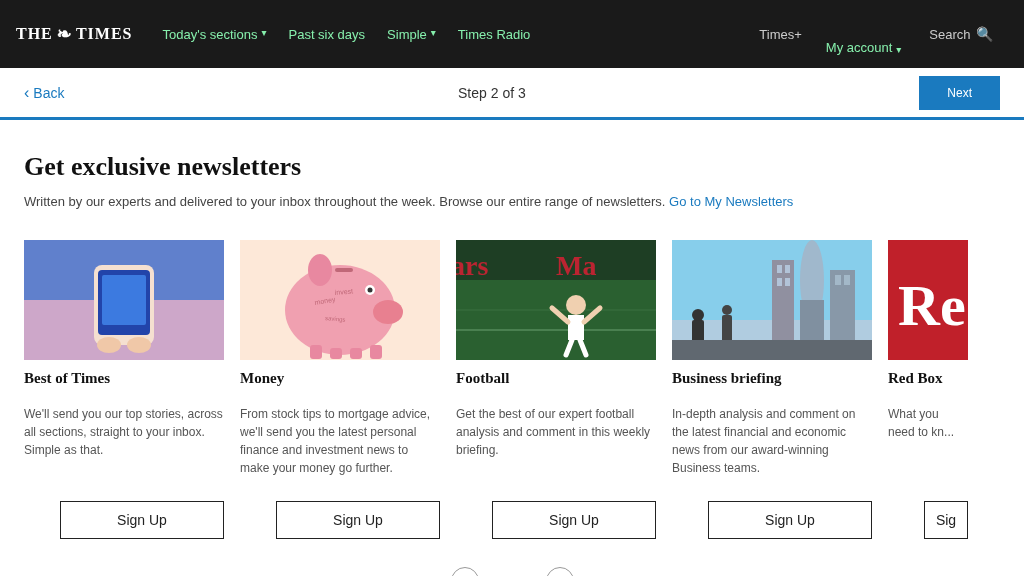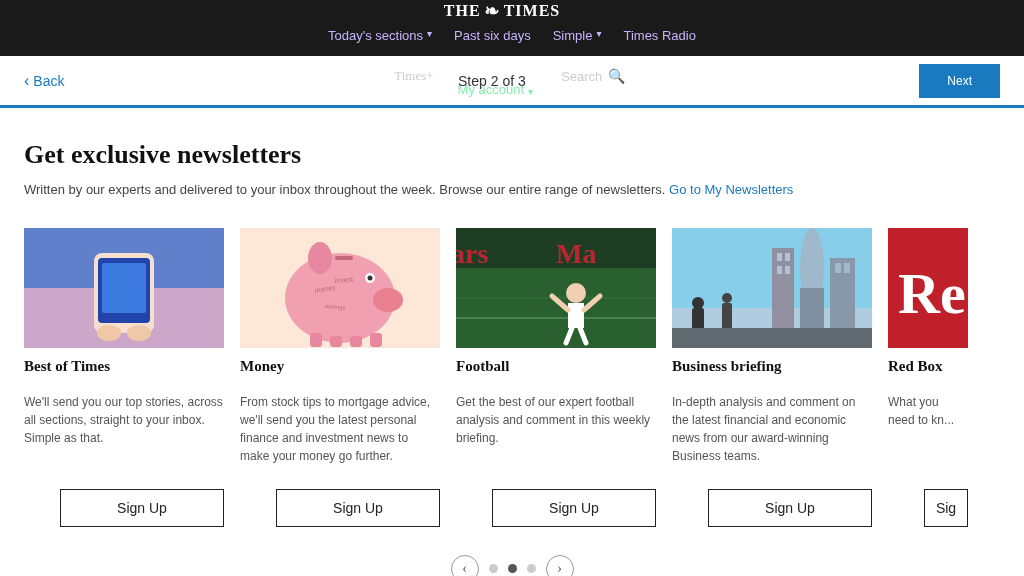--- a/index.html
+++ b/index.html
@@ -3,24 +3,23 @@
   <meta charset="utf-8">
   <style>
     * { margin: 0; padding: 0; box-sizing: border-box; }
     body { font-family: Georgia, 'Times New Roman', serif; background: #fff; width: 1024px; overflow-x: hidden; }
 
     
     .navbar {
       background: #1a1a1a;
       display: flex;
       align-items: center;
-      height: 56px;
+      height: 68px;
       padding: 0 16px;
       gap: 0;
-      flex-direction: column;
     }
     .navbar-logo {
       color: #fff;
       font-family: Georgia, serif;
       font-size: 14px;
       font-weight: bold;
       display: flex;
       align-items: center;
       gap: 4px;
       white-space: nowrap;
@@ -34,39 +33,39 @@
     .logo-crest {
       font-size: 18px;
     }
     .nav-links {
       display: flex;
       align-items: center;
       gap: 2px;
       flex: 1;
     }
     .nav-item {
-      color: #c4b5fd;
+      color: #86efac;
       font-family: Arial, sans-serif;
       font-size: 13px;
       padding: 6px 10px;
       cursor: pointer;
       display: flex;
       align-items: flex-start;
       gap: 4px;
       white-space: nowrap;
     }
     .nav-chevron { font-size: 10px; }
     .nav-right {
       display: flex;
       align-items: center;
       gap: 4px;
     }
     .nav-times-plus {
       color: #ccc;
-      font-family: Liberation Serif, serif;
+      font-family: Liberation Sans, sans-serif;
       font-size: 13px;
       padding: 6px 10px;
       cursor: pointer;
     }
     .nav-account {
       color: #86efac;
       font-family: Arial, sans-serif;
       font-size: 13px;
       padding: 6px 10px;
       cursor: pointer;

